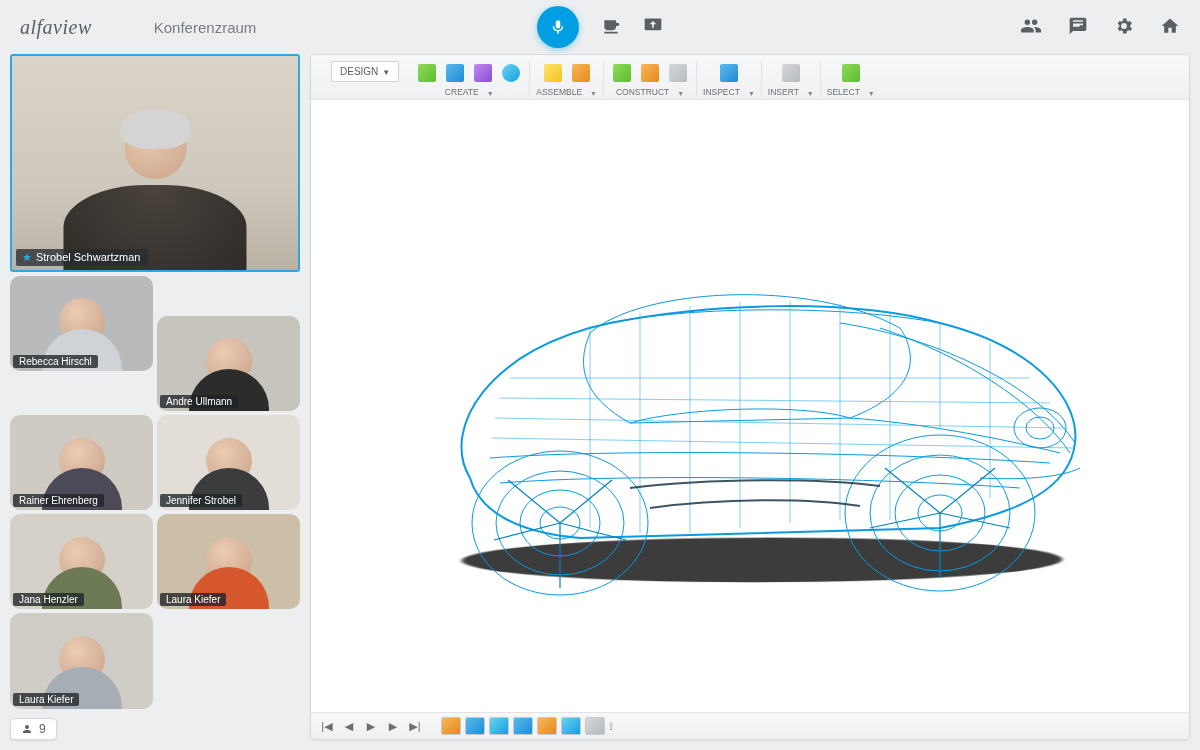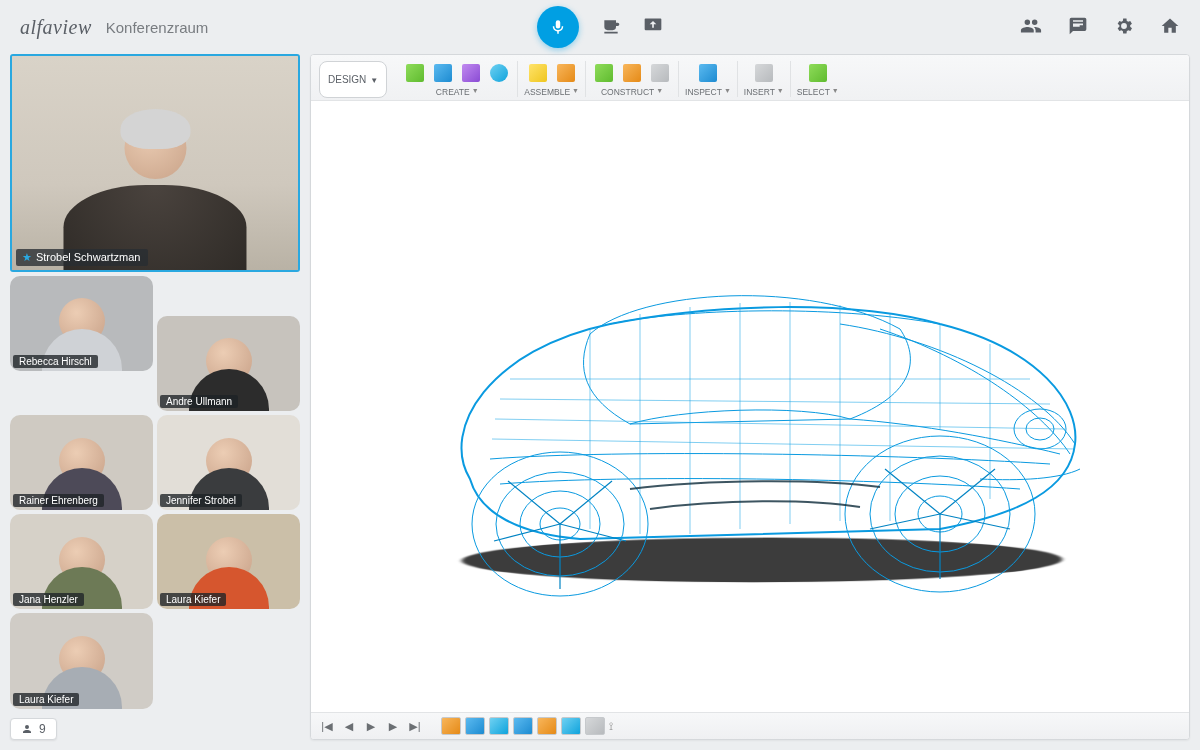--- a/index.html
+++ b/index.html
@@ -6,21 +6,21 @@
   body {
     width: 1200px; height: 750px;
     background: #eceef0;
     font-family: -apple-system, "Segoe UI", sans-serif;
     font-size: 13px; color: #5a5f66;
     overflow: hidden;
   }
   
   .header {
     height: 54px; display: flex; align-items: center;
-    padding: 0 20px; position: relative;
+    padding: 0 20px; position: relative; gap: 48px;
   }
   .logo {
     font-family: Georgia, serif; font-style: italic;
     font-size: 20px; color: #5a5f66; letter-spacing: .5px;
   }
   .room-name { margin-left: 14px; font-size: 15px; color: #787c80; }
   .header-center {
     position: absolute; left: 50%; transform: translateX(-50%);
     display: flex; align-items: center; gap: 22px;
   }
@@ -100,32 +100,32 @@
     display: flex; flex-direction: column; overflow: hidden;
     box-shadow: 0 1px 2px rgba(0,0,0,.05);
   }
   .cad-toolbar {
     display: flex; align-items: flex-start; gap: 10px;
     padding: 6px 8px 2px; border-bottom: 1px solid #e2e4e6;
     background: linear-gradient(#f7f8f9,#f0f1f3);
   }
   .cad-mode {
     background:#fff; border:1px solid #d0d3d6; font-size:10px;
-    padding:12px 8px; border-radius:8px; cursor:pointer;
+    padding:4px 8px; border-radius:1px; cursor:pointer;margin-left:12px;
   }
   .cad-mode .caret { margin-left:4px; font-size:8px; }
   .tool-group { display:flex; flex-direction:column; align-items:center; gap:2px; padding:0 6px; border-right:1px solid #e0e2e4; }
   .tool-group:last-child { border-right:none; }
   .tool-row { display:flex; gap:4px; }
   .tool-icon {
     width:24px; height:24px; border-radius:3px;
     display:flex; align-items:center; justify-content:center;
     cursor:pointer;
   }
-  .tool-label { font-size:8.5px; color:#6a6e72; display:flex; align-items:flex-start; gap:2px; cursor:pointer; }
+  .tool-label { font-size:8.5px; color:#6a6e72; display:flex; align-items:flex-end; gap:8px; cursor:pointer; }
   .tool-label .caret { font-size:7px; color:#888; }
   .cad-canvas {
     flex:1; position:relative; background:#fff;
   }
   .car-wire {
     position:absolute; left:50%; top:52%; transform:translate(-50%,-50%);
   }
   .car-shadow {
     position:absolute; left:50%; top:66%; transform:translate(-50%,-8%);
     width:600px; height:140px; background:#3c3c3c;

